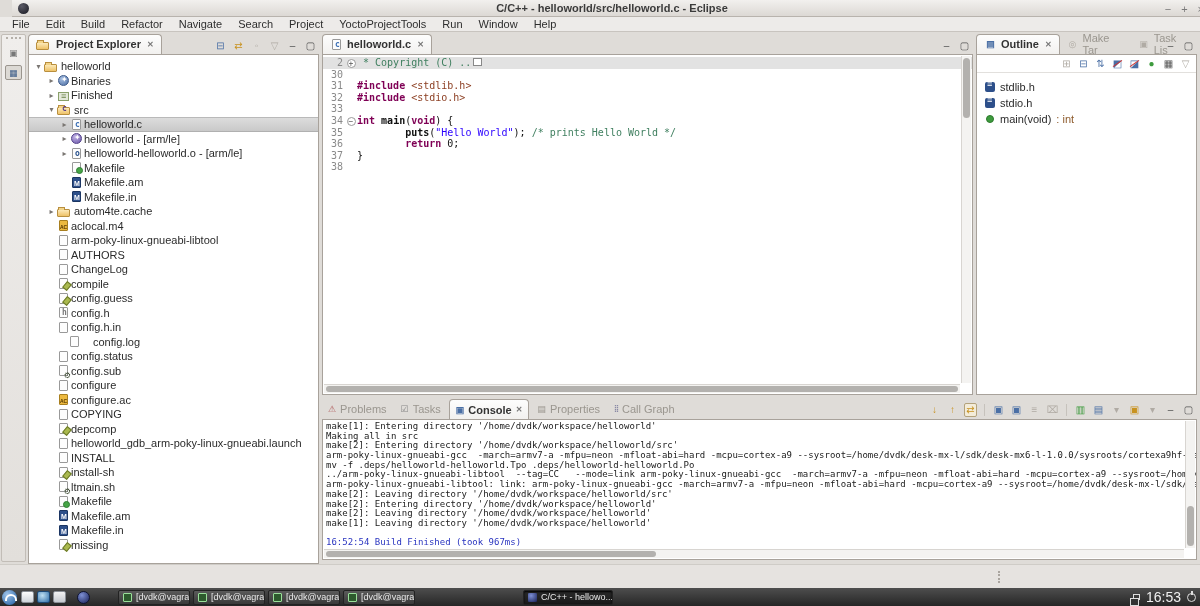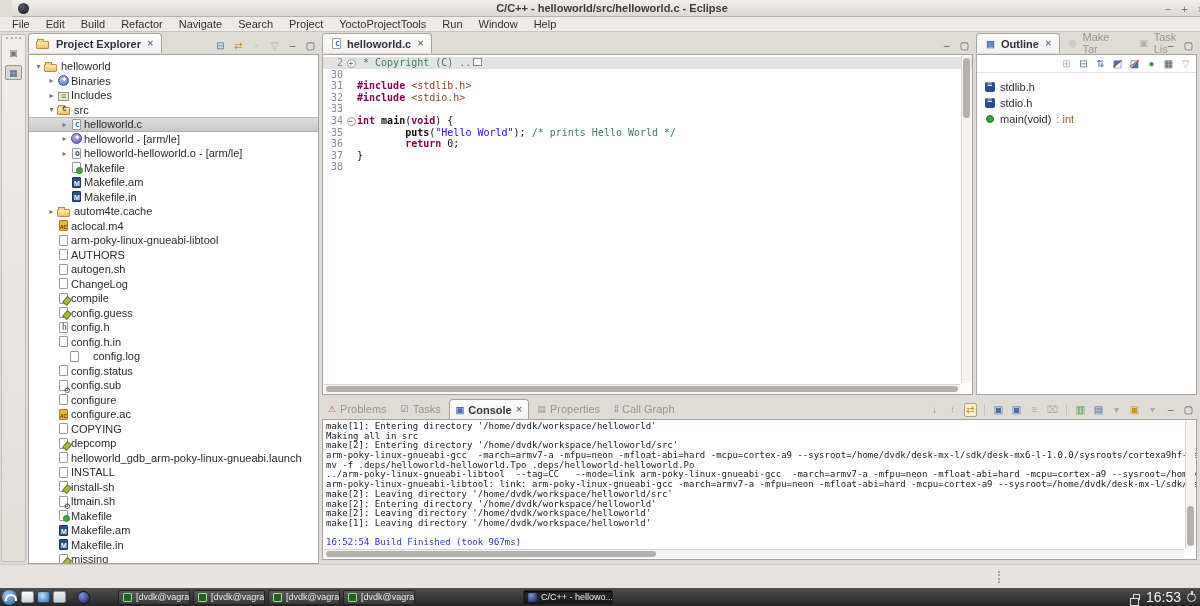--- a/index.html
+++ b/index.html
@@ -19,21 +19,21 @@
     align-items:center; font-size:11px; color:#7a7a7a; }
   .win-controls span { cursor:default; }
 
   
   .menubar { position:absolute; left:0; top:17px; width:1200px; height:15px;
     background:#edebe9; border-bottom:1px solid #c8c4bf; display:flex; align-items:center; padding-left:4px; }
   .menu-item { font-size:11px; color:#2e2e2e; padding:0 8px; }
 
   
   .panel { position:absolute; }
-  .phead { height:21px; display:flex; align-items:flex-start; position:relative; }
+  .phead { height:21px; display:flex; align-items:center; position:relative; }
   .tab { display:flex; align-items:center; gap:4px; height:20px; padding:0 7px;
     border:1px solid #a8a29b; border-bottom:none; border-radius:4px 4px 0 0;
     background:linear-gradient(#fdfdfd,#f2f1ef); font-size:11px; font-weight:bold; color:#333; }
   .tab .close { font-size:8px; color:#777; margin-left:2px; }
   .tab-inactive { display:flex; align-items:center; gap:4px; height:20px; padding:0 7px;
     font-size:11px; color:#9a968f; }
   .pbody { position:absolute; left:0; right:0; top:21px; bottom:0;
     background:#fff; border:1px solid #a8a29b; overflow:hidden; }
   .ptools { position:absolute; right:2px; bottom:2px; display:flex; align-items:center; gap:5px; }
   .tbi { font-size:10px; line-height:12px; width:13px; text-align:center; }
@@ -236,21 +236,21 @@
           <span class="tlabel">helloworld</span>
         </div>
         <div class="trow" style="padding-left: 17px;">
           <span class="arw">▸</span>
           <span class="ti ti-bin"></span>
           <span class="tlabel">Binaries</span>
         </div>
         <div class="trow" style="padding-left: 17px;">
           <span class="arw">▸</span>
           <span class="ti ti-inc"></span>
-          <span class="tlabel">Includes</span>
+          <span class="tlabel">Finished</span>
         </div>
         <div class="trow" style="padding-left: 17px;">
           <span class="arw">▾</span>
           <span class="ti ti-cfolder"></span>
           <span class="tlabel">src</span>
         </div>
         <div class="trow sel" style="padding-left: 30px;">
           <span class="arw">▸</span>
           <span class="ti ti-c"></span>
           <span class="tlabel">helloworld.c</span>
@@ -292,25 +292,20 @@
         </div>
         <div class="trow" style="padding-left: 17px;">
           <span class="arw"></span>
           <span class="ti ti-page"></span>
           <span class="tlabel">arm-poky-linux-gnueabi-libtool</span>
         </div>
         <div class="trow" style="padding-left: 17px;">
           <span class="arw"></span>
           <span class="ti ti-page"></span>
           <span class="tlabel">AUTHORS</span>
-        </div>
-        <div class="trow" style="padding-left: 17px;">
-          <span class="arw"></span>
-          <span class="ti ti-page"></span>
-          <span class="tlabel">autogen.sh</span>
         </div>
         <div class="trow" style="padding-left: 17px;">
           <span class="arw"></span>
           <span class="ti ti-page"></span>
           <span class="tlabel">ChangeLog</span>
         </div>
         <div class="trow" style="padding-left: 17px;">
           <span class="arw"></span>
           <span class="ti ti-script"></span>
           <span class="tlabel">compile</span>

